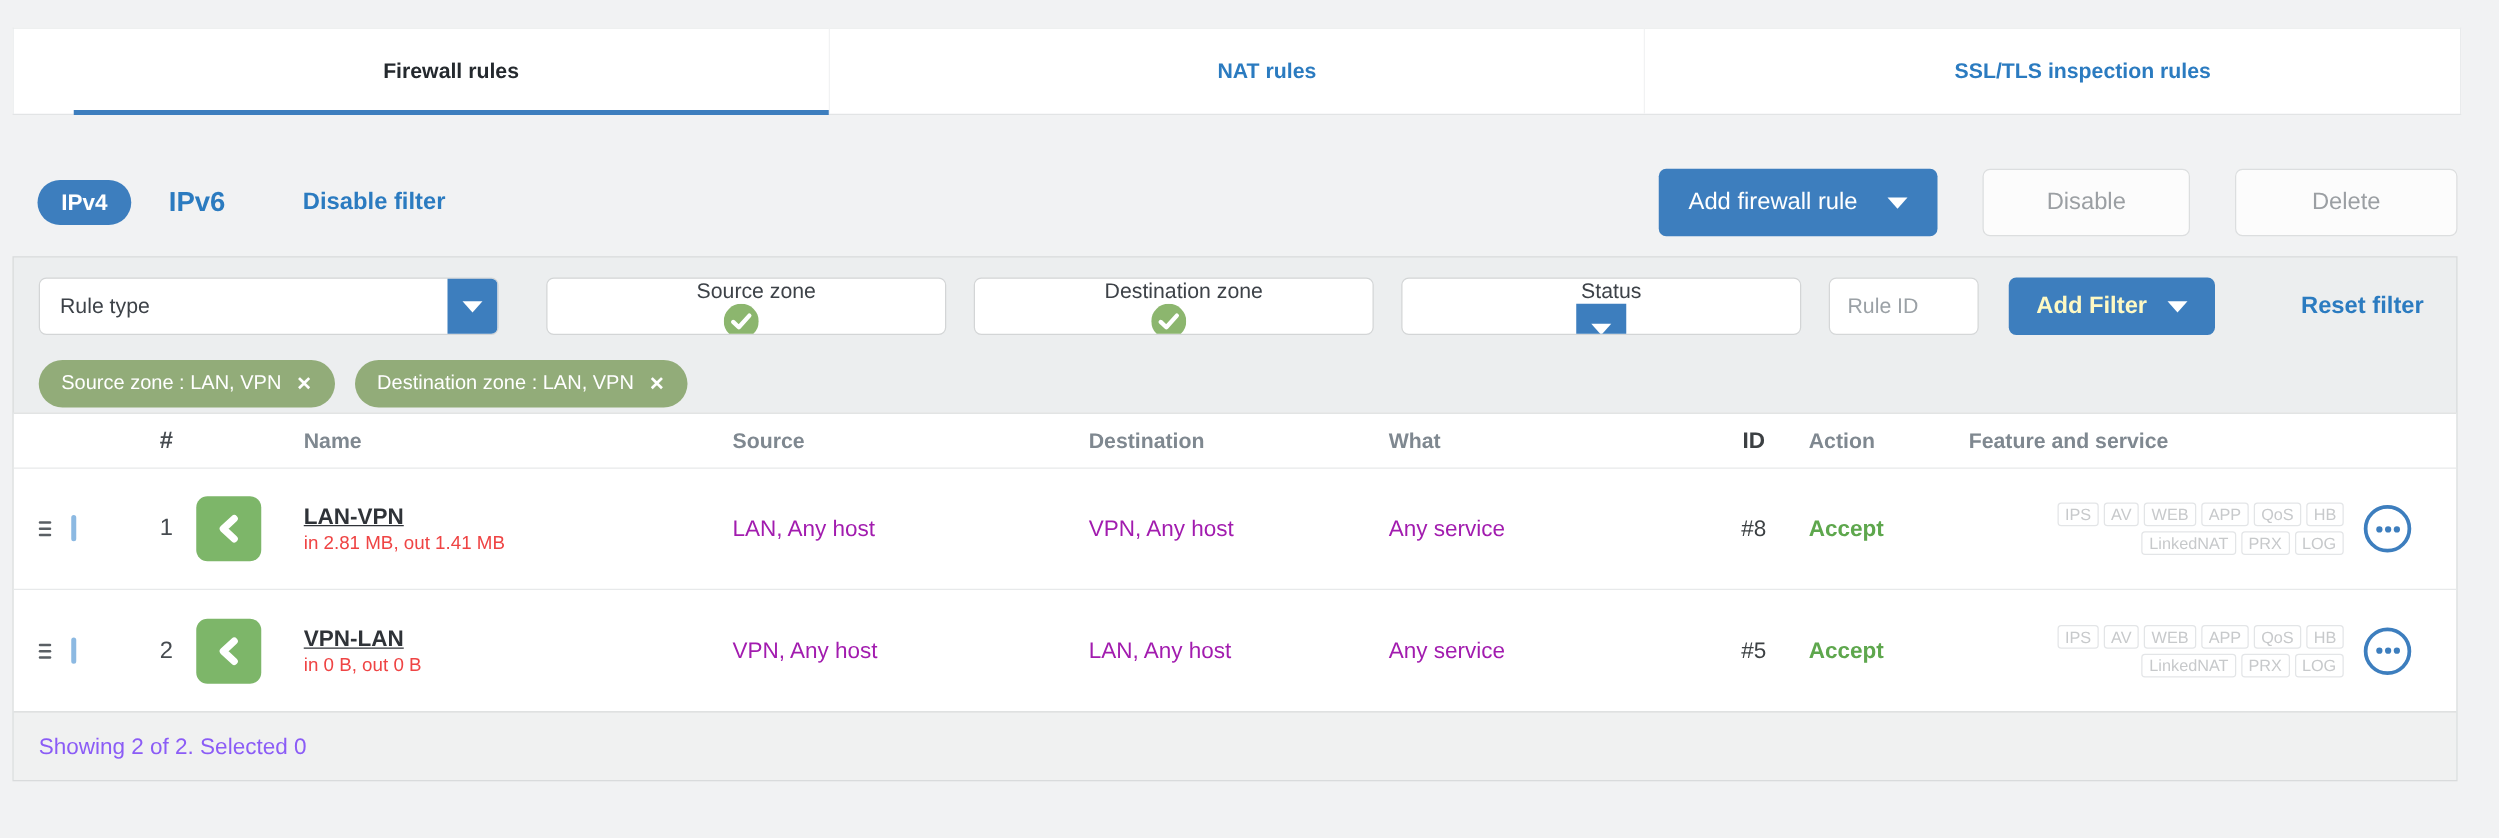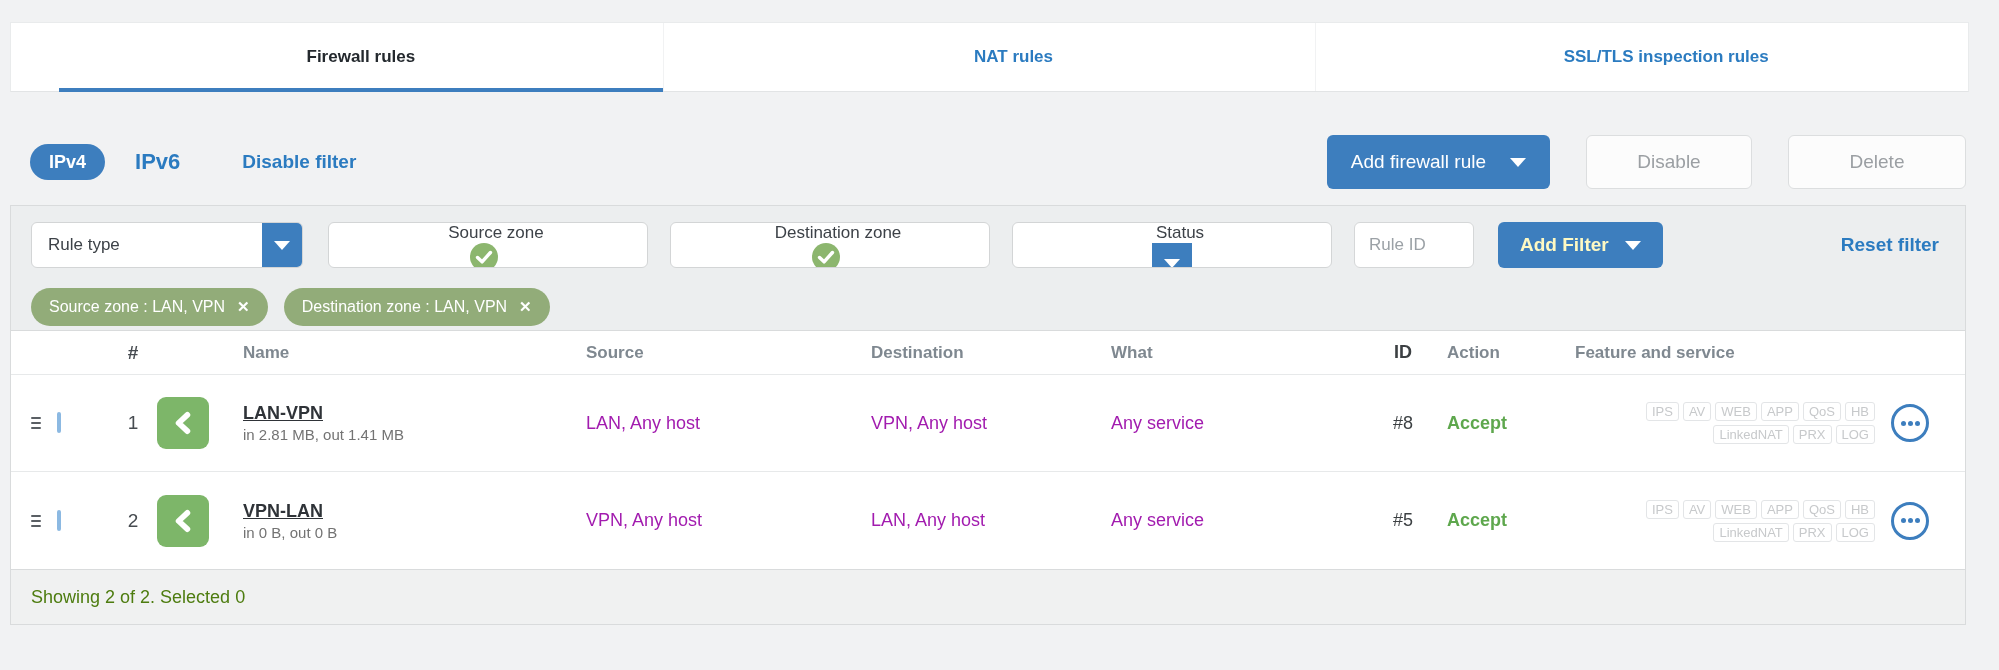--- a/index.html
+++ b/index.html
@@ -42,21 +42,21 @@
   .btn-disable{width:166px;}
   .btn-delete{width:178px;}
   .chev{width:0;height:0;border-left:8px solid transparent;border-right:8px solid transparent;border-top:9px solid #fff;}
 
   
   .panel{position:absolute;left:10px;top:205px;width:1956px;border:1px solid var(--border);background:var(--panel-bg);}
   .filter-row{display:flex;align-items:center;padding:16px 20px 0 20px;}
   .select{height:46px;background:#fff;border:1px solid #d3d5d6;border-radius:6px;display:flex;
     align-items:center;overflow:hidden;cursor:pointer;}
   .select .lbl{padding-left:16px;font-size:17px;color:var(--text);flex:1;}
-  .sel-rule-type{width:272px;margin-right:25px;}
+  .sel-rule-type{width:368px;margin-right:38px;}
   .sel-mid{width:320px;margin-right:22px;flex-direction:column;}
   .check-wrap{margin-right:8px;display:flex;align-items:center;}
   .sel-btn{width:40px;height:46px;background:var(--accent-blue);display:flex;align-items:center;
     justify-content:center;flex:0 0 40px;cursor:pointer;}
   .rule-id{width:120px;height:46px;border:1px solid #d5d7d8;border-radius:6px;background:#fff;
     padding:0 14px;font-size:17px;font-family:inherit;color:#3d4248;margin-right:24px;}
   .rule-id::placeholder{color:#9ba1a6;}
   .add-filter{background:var(--accent-blue);color:#fef9c3;border:none;border-radius:6px;height:46px;
     padding:0 22px;font-size:19px;font-weight:bold;font-family:inherit;display:flex;align-items:center;gap:16px;cursor:pointer;}
   .reset-filter{margin-left:auto;color:var(--link-blue);font-size:19px;font-weight:bold;cursor:pointer;padding-right:6px;}
@@ -72,36 +72,36 @@
   .thead{height:44px;color:var(--header-text);font-size:17px;font-weight:bold;border-bottom:1px solid var(--row-border);}
   .row{height:97px;border-bottom:1px solid var(--row-border);}
   .row:last-child{border-bottom:none;}
   .c-num{text-align:center;font-size:19px;color:#464b50;}
   .handle{display:flex;flex-direction:column;gap:3px;width:10px;cursor:grab;}
   .handle i{display:block;height:2px;background:#5a5f64;border-radius:1px;}
   .cbx{width:28px;height:28px;border:2px solid #8cb9e2;border-radius:6px;background:#fff;cursor:pointer;}
   .rule-icon{width:52px;height:52px;border-radius:9px;background:var(--icon-green);display:flex;
     align-items:center;justify-content:center;}
   .name a{font-size:18px;font-weight:bold;color:#2f3338;text-decoration:underline;cursor:pointer;}
-  .traffic{font-size:15px;color:#737373;margin-top:2px;}
+  .traffic{font-size:15px;color:#ef4444;margin-top:2px;}
   .cell{font-size:18px;color:#a21caf;}
   .c-id{text-align:center;font-size:18px;color:#3c4043;}
   .c-action{font-size:18px;font-weight:bold;color:var(--accept-green);}
   .features{display:flex;flex-direction:column;align-items:flex-end;gap:4px;}
   .bline{display:flex;gap:4px;justify-content:flex-end;}
   .badge{font-size:13px;color:#c7c9cb;border:1px solid #e3e5e7;border-radius:3px;padding:1px 5px;
     background:#fff;white-space:nowrap;}
   .menu-cell{display:flex;justify-content:center;}
   .more{width:38px;height:38px;border:3px solid var(--accent-blue);border-radius:50%;background:#fff;
     display:flex;align-items:center;justify-content:center;gap:2px;cursor:pointer;}
   .more i{width:5px;height:5px;border-radius:50%;background:var(--accent-blue);display:block;}
 
   
   .tfoot{background:#f0f1f1;border-top:1px solid var(--border);height:55px;display:flex;
-    align-items:center;padding:0 20px;font-size:18px;color:#4d7c0f;}
+    align-items:center;padding:0 20px;font-size:18px;color:#8b5cf6;}
 </style>
 </head>
 <body>
 
 <div class="page">
 
   <div class="tabbar">
     <div class="tab active">Firewall rules</div>
     <div class="tab">NAT rules</div>
     <div class="tab">SSL/TLS inspection rules</div>

